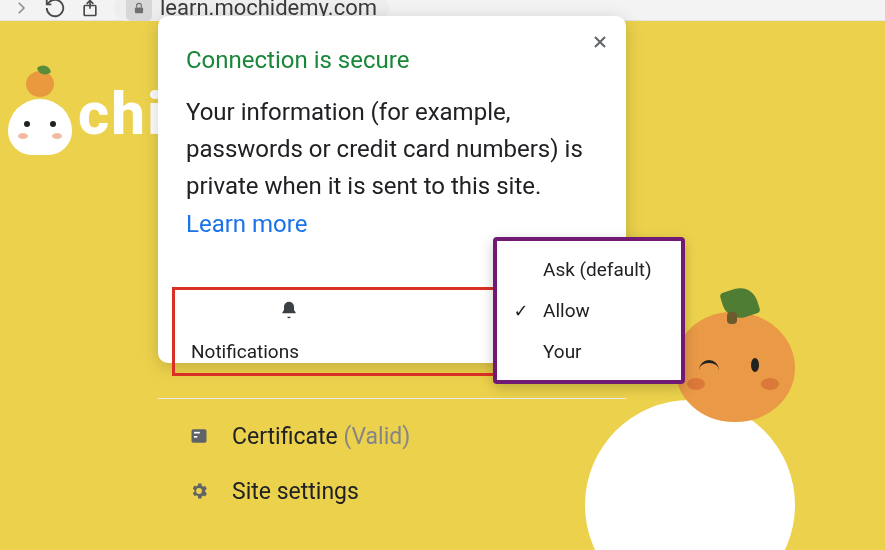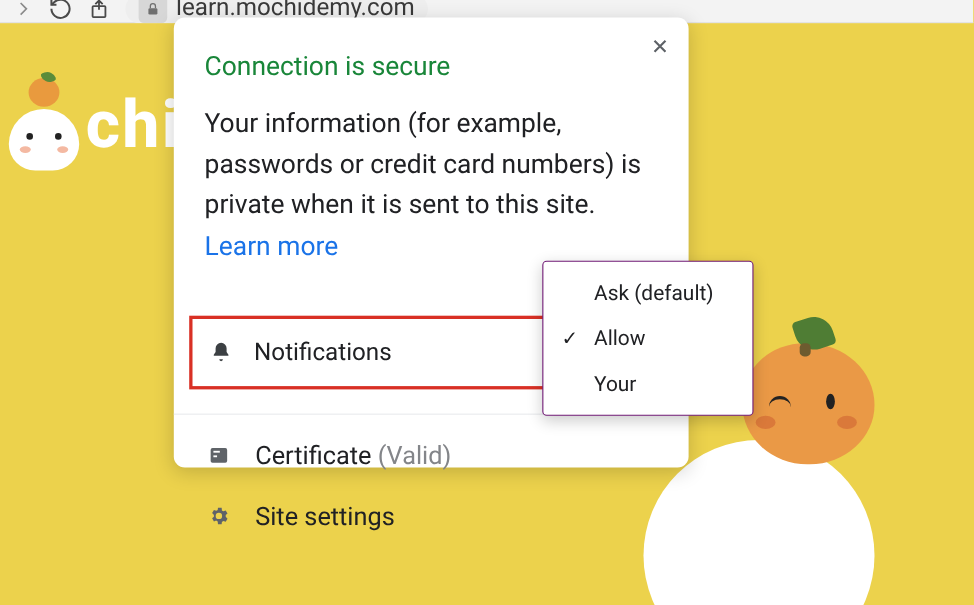--- a/index.html
+++ b/index.html
@@ -60,21 +60,21 @@
     .bottom-fruit-stem{ position:absolute; bottom:226px; right:148px; width:10px; height:12px; background:#6d5b2f; border-radius:4px;}
     .bf-eye-wink{position:absolute;width:20px;height:10px;border-top:3px solid #222;border-radius:10px 10px 0 0;}
     .bf-eye-open{position:absolute;width:8px;height:14px;background:#222;border-radius:50%;}
     .bf-blush{position:absolute;width:18px;height:12px;background:#da793a;border-radius:50%;}
 
     .popup {
       position: absolute;
       top: 16px;
       left: 158px;
       width: 468px;
-      height: 409px;
+      height: 347px;
       background: #fff;
       border-radius: 10px;
       box-shadow: 0 4px 18px rgba(0,0,0,0.18);
       overflow: visible;
     }
     .popup-close {
       position: absolute;
       top: 16px; right: 16px;
       color: #5f6368;
       cursor: pointer;
@@ -95,21 +95,21 @@
       line-height: 1.55;
     }
     .popup-desc a { color: #1a73e8; text-decoration: none; }
     .permissions-box {
       margin: 22px 14px 0 14px;
       border: 3px solid #d93025;
       display: flex;
       align-items: center;
       padding: 10px 12px 10px 16px;
     }
-    .perm-left { display:flex; align-items:center; gap:20px; color:#202124; font-size:22px;}
+    .perm-left { display:flex; align-items:flex-end; gap:20px; color:#202124; font-size:19px;flex-direction:column;}
     .perm-icon { color:#3c4043; width:20px; display:flex; justify-content:center;}
     .perm-select {
       margin-left:auto;
       border:1px solid #dadce0;
       border-radius:4px;
       padding: 9px 12px;
       display:flex;
       align-items:center;
       gap:16px;
       font-size:18px;
@@ -121,21 +121,21 @@
     .info-list { padding: 0px 28px 10px 28px; }
     .info-row { display:flex; align-items:center; gap:22px; padding:24px 2px 4px 2px; color:#202124; font-size:23px;}
     .row-icon { color:#5f6368; width:22px; display:flex; justify-content:center;}
     .faded { color:#838589;}
     .dropdown {
       position: absolute;
       top: 237px;
       left: 493px;
       width: 192px;
       background:#fff;
-      border:1px solid #701a75;
+      border:4px solid #701a75;
       border-radius:4px;
       box-shadow: 0 4px 14px rgba(0,0,0,0.2);
       padding: 8px 0;
     }
     .dd-item {
       display:flex;
       align-items:center;
       padding: 9px 16px 9px 14px;
       font-size:19px;
       color:#202124;

